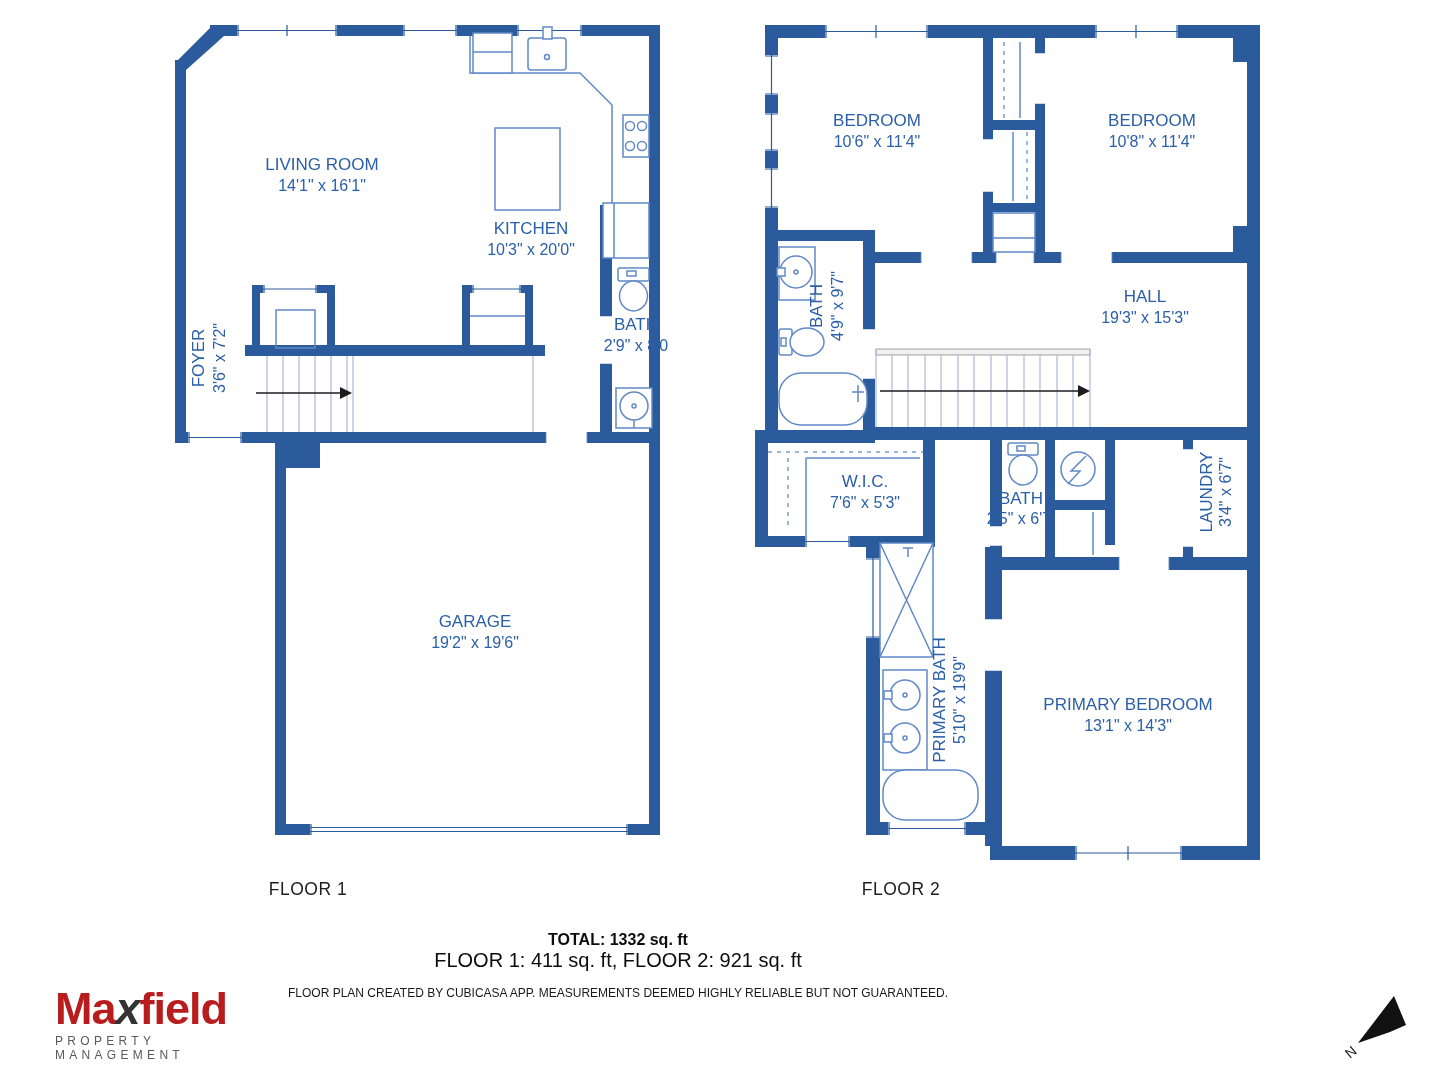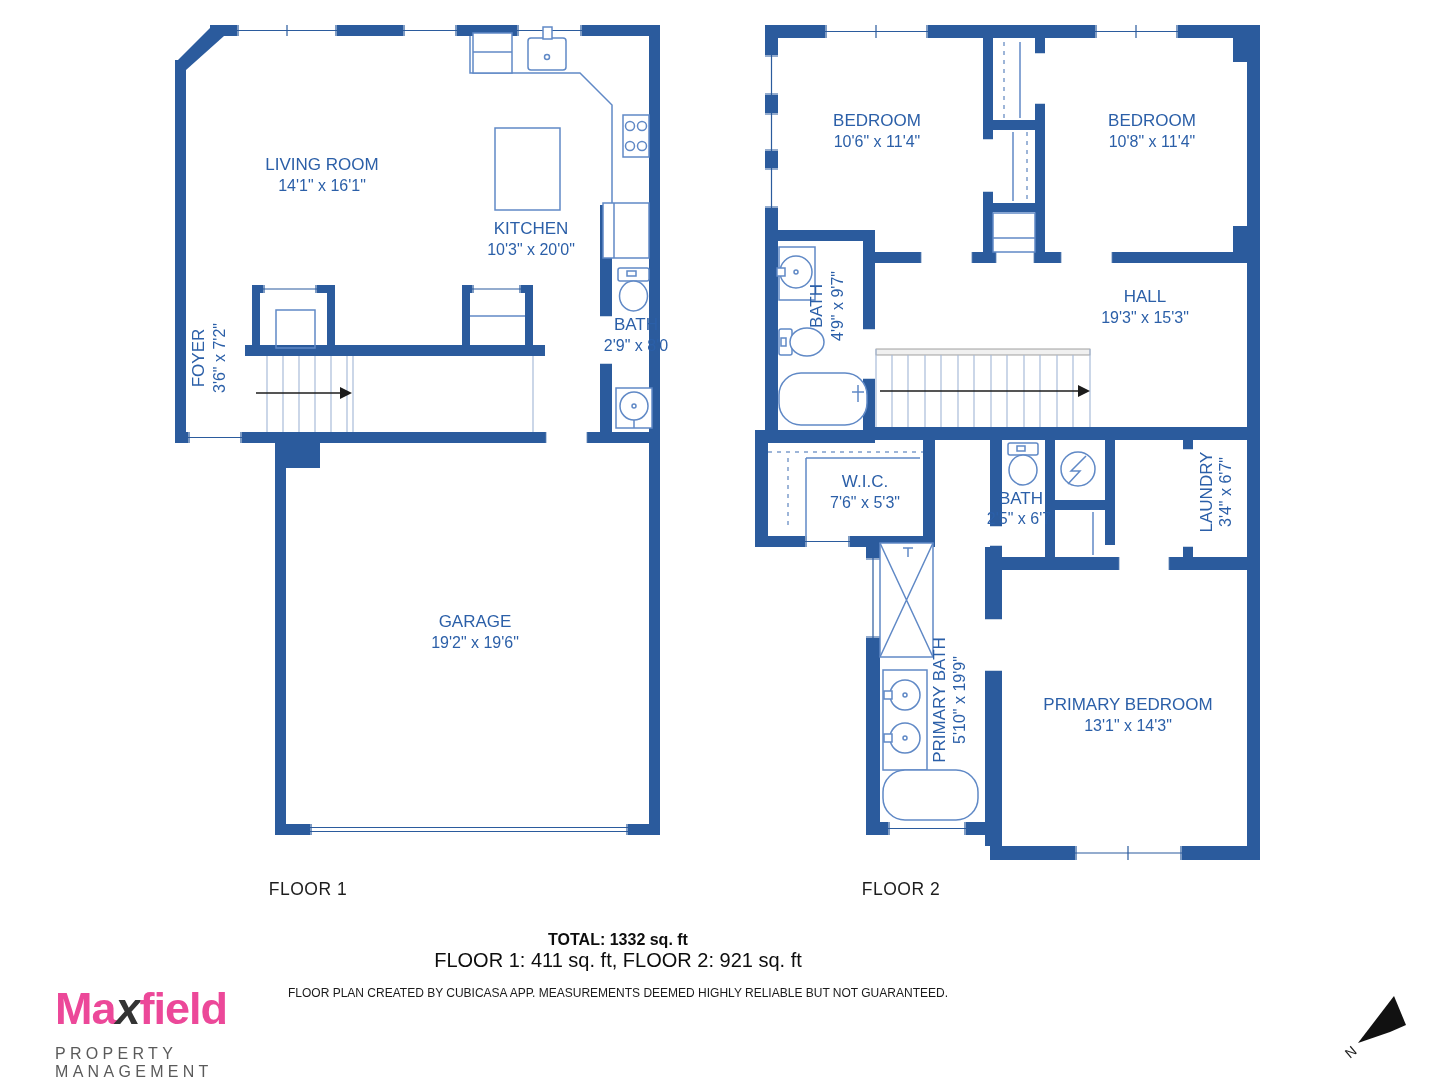--- a/index.html
+++ b/index.html
@@ -17,23 +17,23 @@
   .dash{stroke:#9db5d8;stroke-width:2;stroke-dasharray:4 5;fill:none;}
   .arrowline{stroke:#1c1c1c;stroke-width:1.3;fill:none;}
   .arrowhead{fill:#1c1c1c;stroke:none;}
   .graytread{fill:#f0f0f0;stroke:#8a8a8a;stroke-width:0.8;}
   text.room{fill:#2b5fa8;font-size:17px;font-family:"Liberation Sans",sans-serif;text-anchor:middle;}
   text.dims{fill:#2b5fa8;font-size:16px;font-family:"Liberation Sans",sans-serif;text-anchor:middle;}
   text.floorlabel{fill:#1d1d1d;font-size:17.5px;font-family:"Liberation Sans",sans-serif;text-anchor:middle;letter-spacing:0.5px;}
   text.north{fill:#1c1c1c;font-size:14px;font-family:"Liberation Sans",sans-serif;}
   .logo{position:absolute;left:55px;top:986px;width:200px;}
   .logo .brand{font-size:45px;font-weight:800;letter-spacing:-1px;line-height:1;}
-  .logo .brand .blue{color:#ec4899;}
+  .logo .brand .blue{color:#b91c1c;}
   .logo .brand .dark{color:#333333;font-style:italic;}
-  .logo .tagline{margin-top:14px;font-size:16px;letter-spacing:4.3px;color:#5a5a5a;font-weight:500;}
+  .logo .tagline{margin-top:3px;font-size:12px;letter-spacing:4.3px;color:#5a5a5a;font-weight:500;}
   .totals{position:absolute;left:0;top:931px;width:1236px;text-align:center;color:#0d0d0d;}
   .totals .t1{font-size:16px;font-weight:bold;line-height:1.15;}
   .totals .t2,.totals .t3{font-size:20px;line-height:1.15;}
   .totals .t4{font-size:12px;margin-top:14px;color:#1a1a1a;}
 </style>
 </head>
 <body>
 
 <svg width="1440" height="1080" viewBox="0 0 1440 1080">
 

